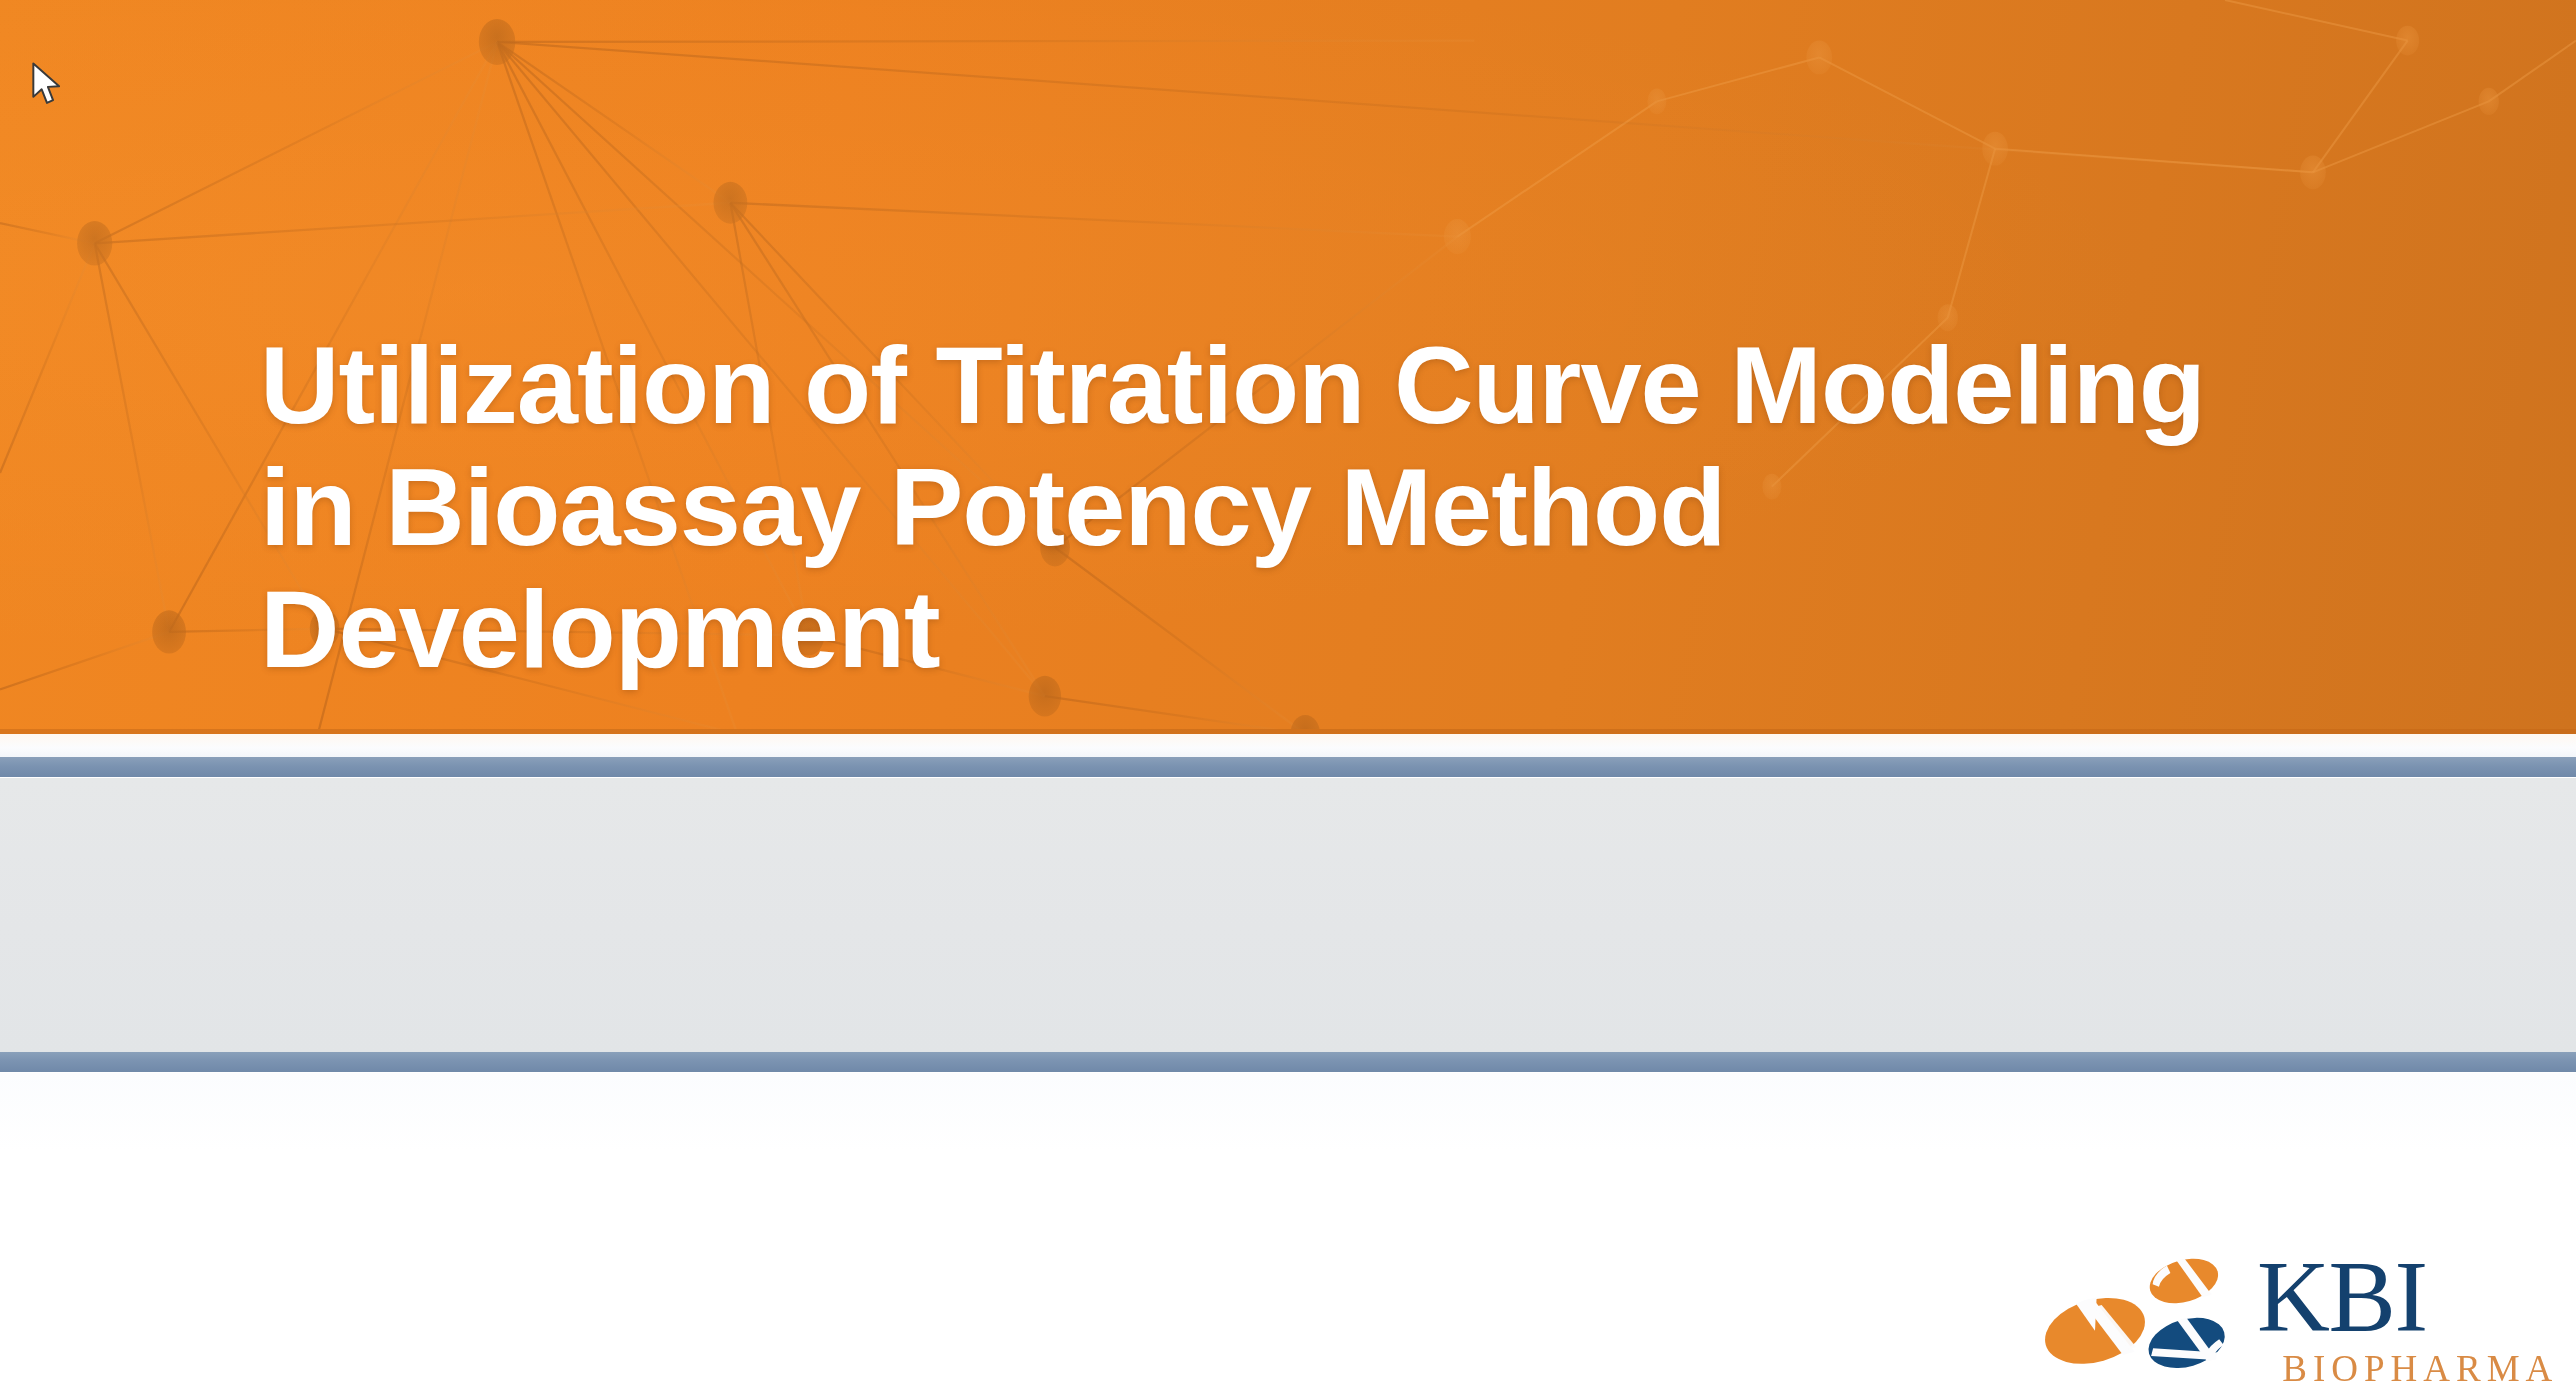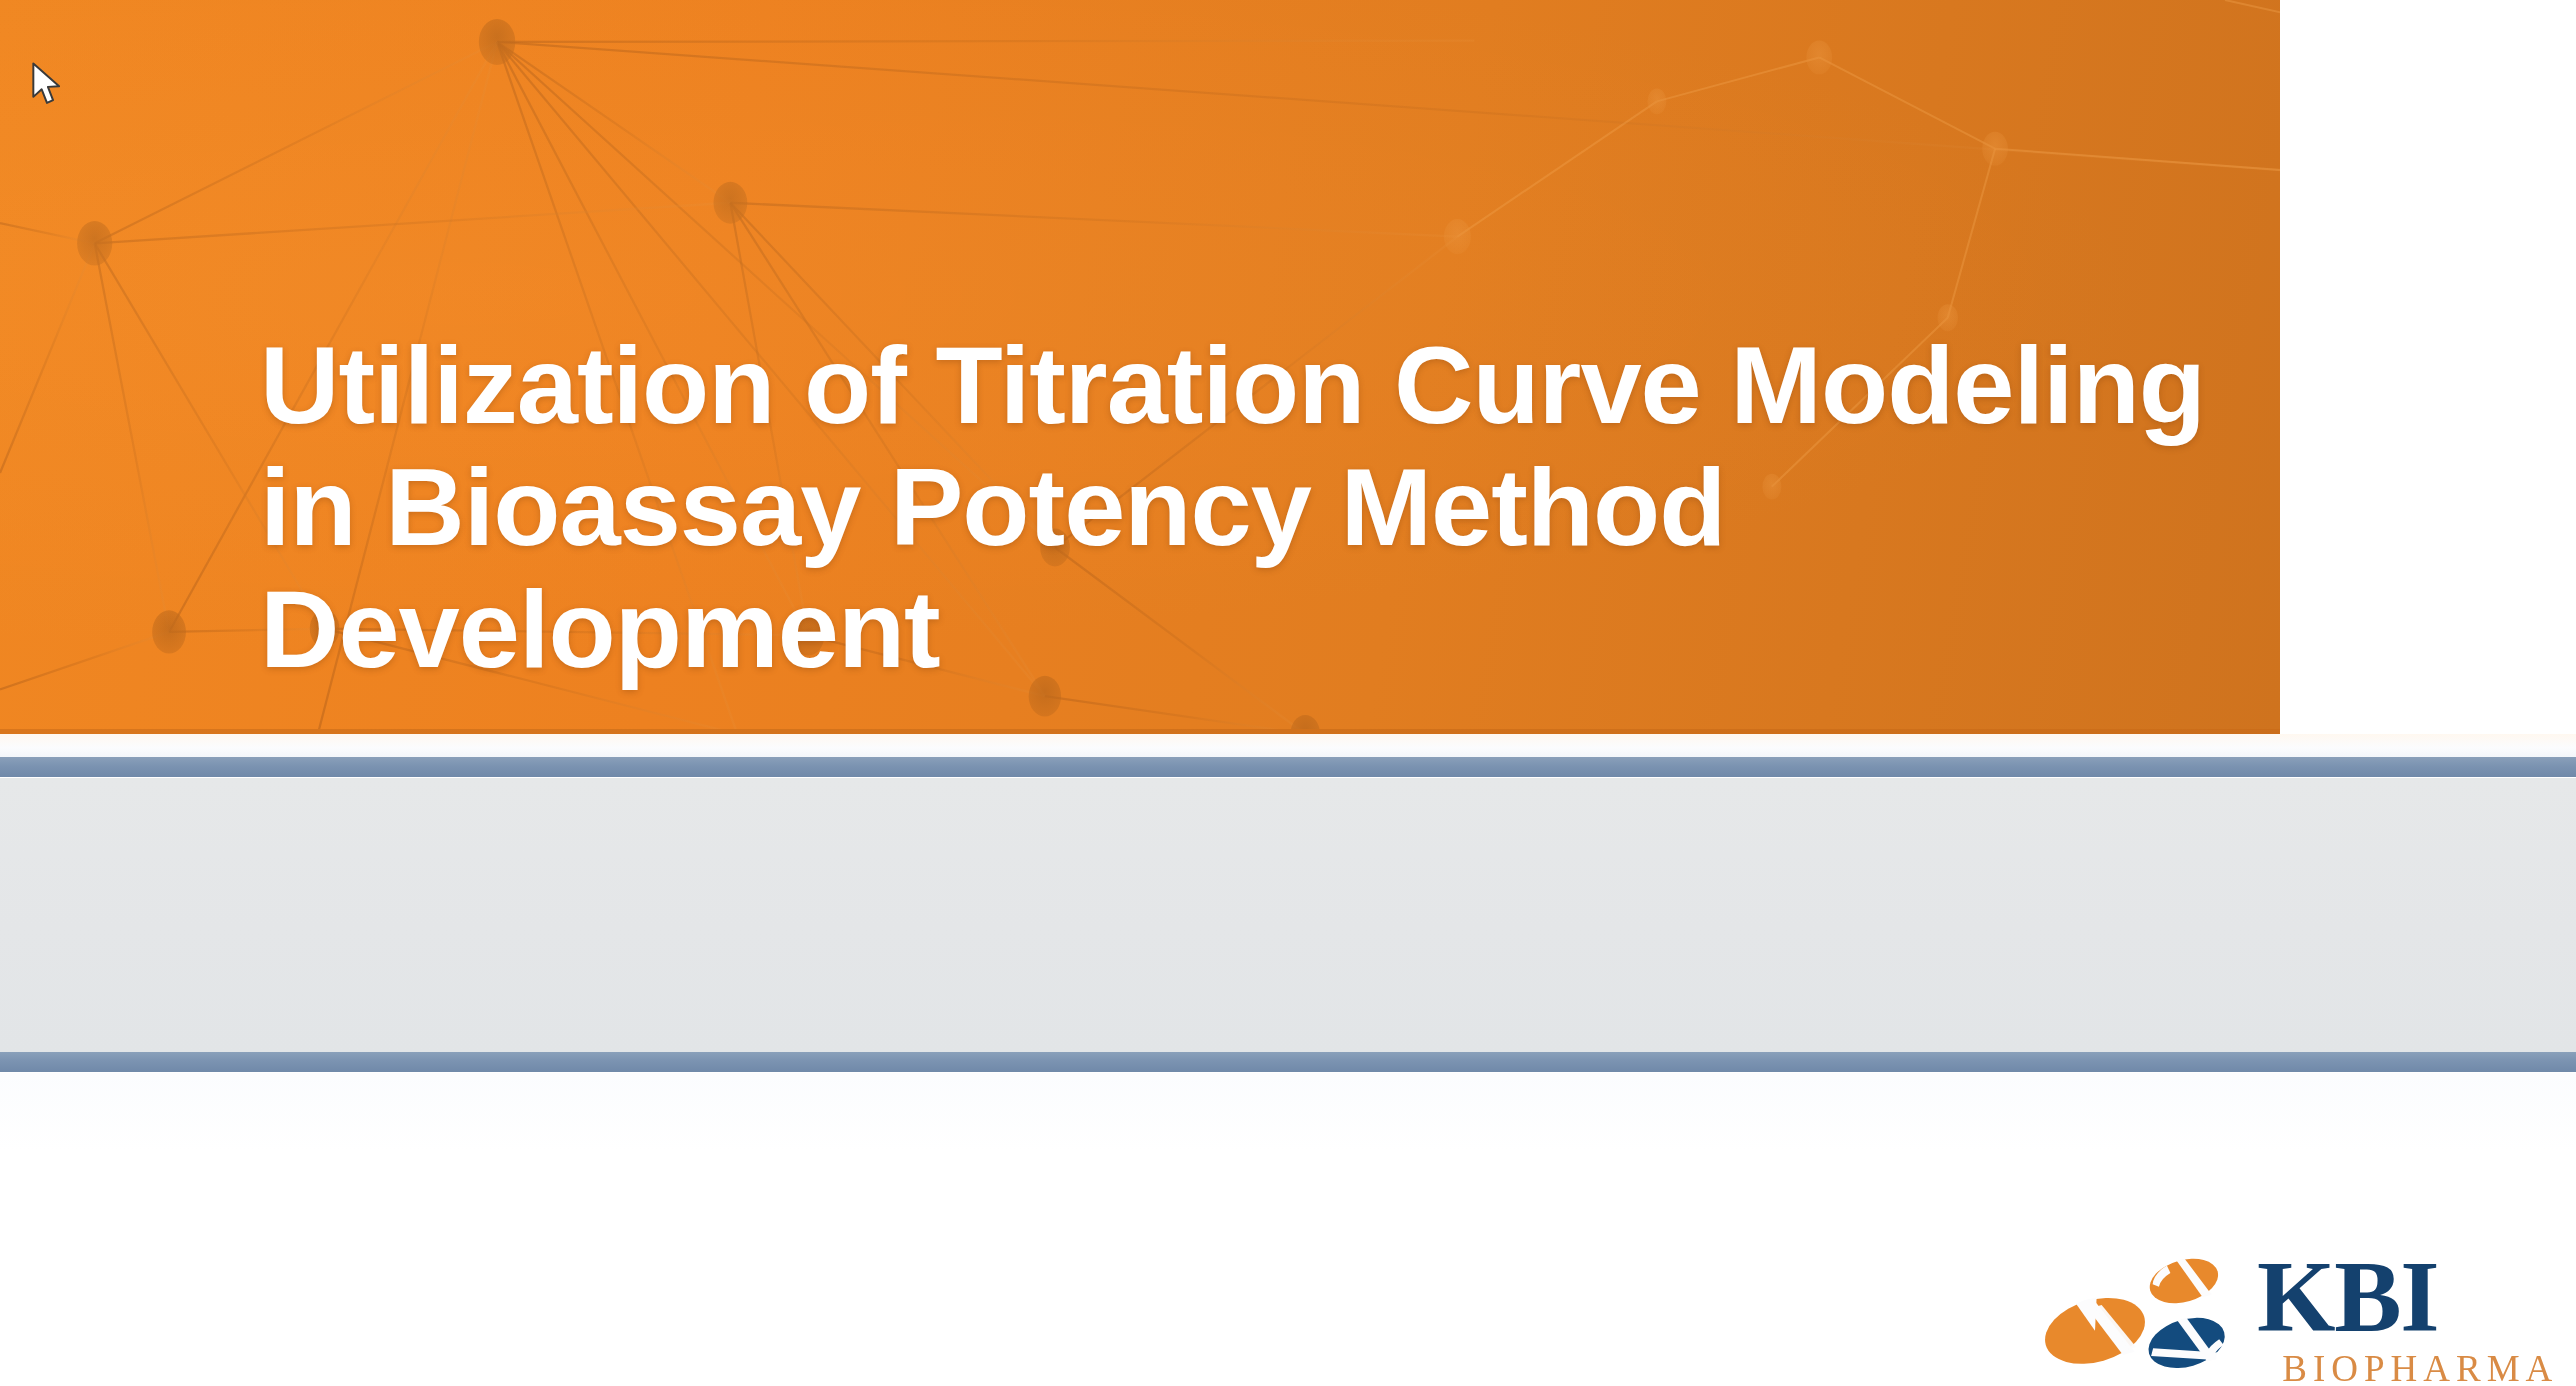--- a/index.html
+++ b/index.html
@@ -5,21 +5,21 @@
 <style>
   html,body{margin:0;padding:0;background:#ffffff;}
   body{
     width:2576px;height:1386px;overflow:hidden;position:relative;
     font-family:"Liberation Sans","DejaVu Sans",sans-serif;
   }
   #slide{position:absolute;inset:0;width:2576px;height:1386px;background:#ffffff;overflow:hidden;}
 
   
   .hero{
-    position:absolute;left:0;top:0;width:2280px;height:734px;
+    position:absolute;left:0;top:0;width:2576px;height:734px;
     background:linear-gradient(100deg,#F08722 0%,#ED8120 32%,#E17D20 62%,#CF731E 100%);
     overflow:hidden;
   }
   .hero-net{position:absolute;left:0;top:0;width:2576px;height:734px;}
   .hero-shade{
     position:absolute;left:0;top:0;width:2576px;height:734px;
     background:radial-gradient(ellipse 120% 90% at 18% 40%, rgba(255,160,60,0.16) 0%, rgba(255,160,60,0.0) 55%);
     pointer-events:none;
   }
   .hero-bottomline{
@@ -62,21 +62,21 @@
   }
 
   
   .logo{position:absolute;left:2042px;top:1250px;width:514px;height:135px;}
   .logo-marks{position:absolute;left:0;top:0;width:203px;height:128px;}
   .logo-word{
     position:absolute;left:215px;top:-2.7px;width:304px;height:135px;
   }
   .kbi{
     font-family:"Liberation Serif","DejaVu Serif",serif;
-    font-weight:bold;
+    font-weight:normal;
     font-size:101px;
     line-height:101px;
     color:#14416E;
     letter-spacing:-1.4px;
     display:block;
   }
   .biopharma{
     display:block;
     margin-top:1.4px;
     font-family:"Liberation Serif","DejaVu Serif",serif;

